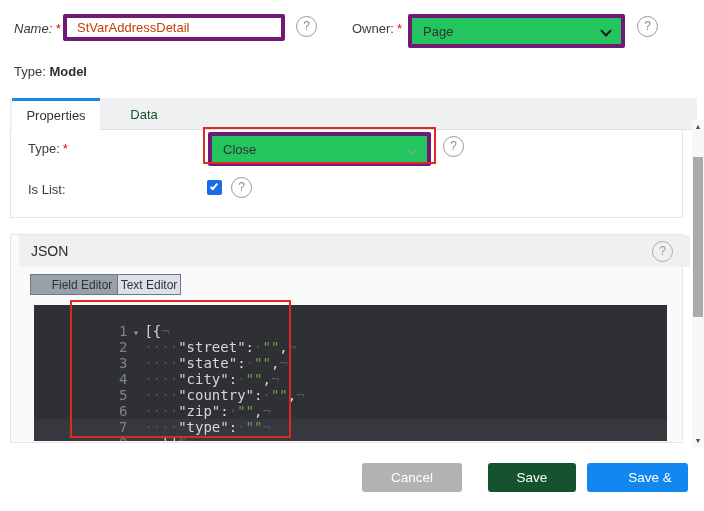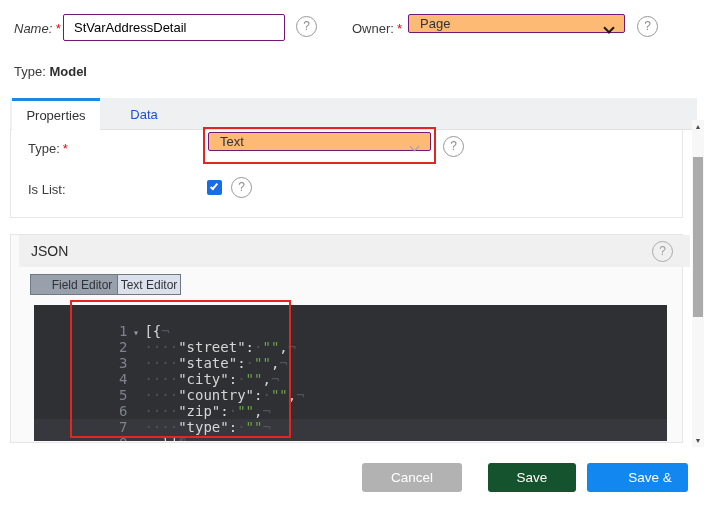--- a/index.html
+++ b/index.html
@@ -3,45 +3,45 @@
 <meta charset="utf-8">
 <style>
   * { box-sizing: border-box; margin: 0; padding: 0; }
   body { background:#fff; font-family:"Liberation Sans", sans-serif; }
   #app { position:relative; width:704px; height:511px; background:#fff; overflow:hidden; font-size:13px; color:#333; }
 
   .lbl { position:absolute; font-size:13px; color:#3a3a3a; white-space:nowrap; }
   .req { color:#e00a0a; margin-left:3px; }
 
   .txt-input { position:absolute; left:63px; top:14px; width:222px; height:27px;
-    border:1px solid #701a75; border-radius:2px; padding:0 10px; font-size:13px; color:#000000;
+    border:4px solid #701a75; border-radius:2px; padding:0 10px; font-size:13px; color:#c2410c;
     font-family:"Liberation Sans", sans-serif; background:#fff; }
 
-  .fake-select { position:absolute; height:19px; border:1px solid #701a75; border-radius:2px;
-    background:#fdba74; display:flex; align-items:center; padding:0 26px 0 11px; font-size:13px; color:#333; }
+  .fake-select { position:absolute; height:34px; border:4px solid #701a75; border-radius:2px;
+    background:#22c55e; display:flex; align-items:center; padding:0 26px 0 11px; font-size:13px; color:#333; }
   .sel-owner { left:408px; top:14px; width:217px; }
   .chev-dark { position:absolute; right:11px; top:9px; width:8px; height:8px;
     border-right:2px solid #1a1a1a; border-bottom:2px solid #1a1a1a; transform:rotate(45deg); }
   .chev-lite { position:absolute; right:12px; top:10px; width:7px; height:7px;
     border-right:1.5px solid #9aa0a6; border-bottom:1.5px solid #9aa0a6; transform:rotate(45deg); }
 
   .help { position:absolute; width:21px; height:21px; border:1.5px solid #979797; border-radius:50%;
     color:#8a8a8a; font-size:12px; line-height:18px; text-align:center; background:#fff; }
   .help-json { border-color:#ababab; color:#9c9c9c; background:transparent; }
 
   .type-line { position:absolute; left:14px; top:64px; font-size:13px; color:#3a3a3a; }
   .type-line b { font-weight:bold; color:#2f2f2f; }
 
   
   .tabbar { position:absolute; left:10px; top:98px; width:687px; height:32px; background:#eef0f1;
     border-bottom:1px solid #e2e2e2; }
   .tab { position:absolute; top:0; height:32px; display:flex; align-items:center; justify-content:center;
     font-size:13px; cursor:default; }
   .tab-active { left:2px; width:88px; background:#fff; border-top:3px solid #1789e6; color:#333; z-index:2; }
-  .tab-idle { left:90px; width:88px; color:#1d4ed8; }
+  .tab-idle { left:90px; width:88px; color:#14532d; }
 
   
   .panel1 { position:absolute; left:10px; top:130px; width:673px; height:88px; background:#fff;
     border:1px solid #e6e6e6; border-top:none; }
   .sel-entry { left:208px; top:132px; width:223px; }
   .checkbox { position:absolute; left:207px; top:180px; width:15px; height:15px; background:#1a6be8;
     border-radius:2px; }
   .checkbox .mark { position:absolute; left:5px; top:2px; width:4px; height:8px;
     border:solid #fff; border-width:0 2px 2px 0; transform:rotate(40deg); }
 
@@ -118,21 +118,21 @@
   <div class="tabbar">
     <div class="tab tab-active">Properties</div>
     <div class="tab tab-idle">Data</div>
   </div>
 
   <div class="panel1"></div>
   <div class="lbl" style="left:28px; top:141px;">
     <span>Type:</span><span class="req">*</span>
   </div>
   <div class="fake-select sel-entry" style="position:absolute;" role="combobox">
-    <span>Text</span>
+    <span>Close</span>
     <span class="chev-lite"></span>
   </div>
   <div class="help" style="left:443px; top:136px;">?</div>
 
   <div class="lbl" style="left:28px; top:182px;">Is List:</div>
   <div class="checkbox" role="checkbox" aria-checked="true">
     <span class="mark"></span>
   </div>
   <div class="help" style="left:231px; top:177px;">?</div>
 

